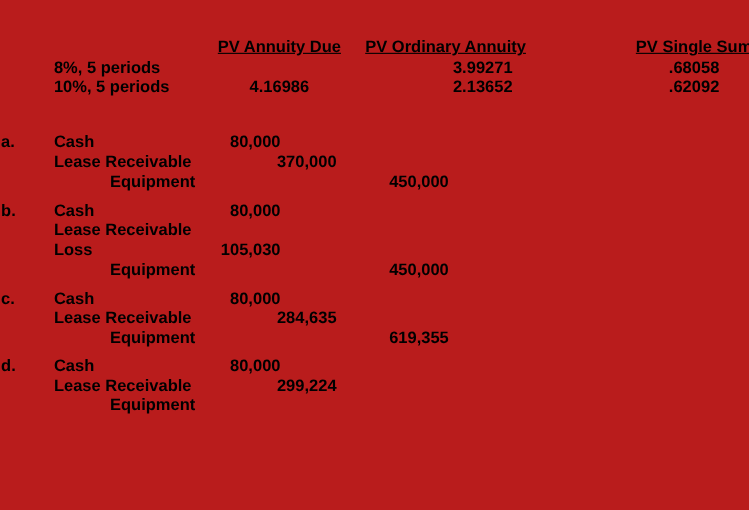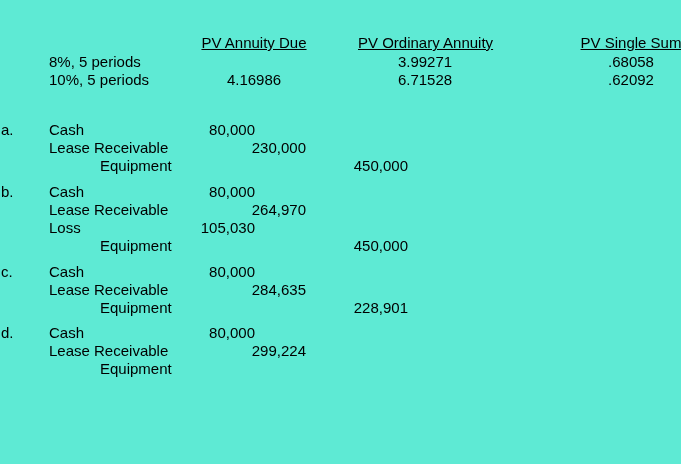--- a/index.html
+++ b/index.html
@@ -3,30 +3,30 @@
 <meta charset="utf-8">
 <style>
   * { margin: 0; padding: 0; box-sizing: border-box; }
   html, body { background: #ffffff; }
   body {
     width: 681px; height: 464px;
     position: relative; overflow: hidden;
     font-family: "Liberation Sans", sans-serif;
     font-size: 15px; color: #000000;
   }
-  .page { position: absolute; inset: 0; background: #5eead4; }
+  .page { position: absolute; inset: 0; background: #b91c1c; font-weight: bold; }
   .row {
     position: absolute; left: 0; width: 681px; height: 18px;
     line-height: 18px; white-space: nowrap;
   }
   .cell { position: absolute; top: 0; height: 18px; text-align: right; }
 
   
   .fcol1 { left: 198px; width: 112px; text-align: center; }
-  .fcol2 { left: 358px; width: 134px; text-align: center; }
+  .fcol2 { left: 332px; width: 134px; text-align: right; }
   .fcol3 { left: 548px; width: 110px; text-align: center; margin-left: 28px; }
   .colhead { text-decoration: underline; }
 
   
   .letter  { left: 1px; }
   .account { left: 49px; }
   .account.indent { left: 100px; }
   .amt { width: 100px; }
   .debit1 { left: 155px; }  
   .debit2 { left: 206px; }  
@@ -54,46 +54,45 @@
 
   <div class="row y-f1">
     <span class="cell account">8%, 5 periods</span>
     <span class="cell fcol2">3.99271</span>
     <span class="cell fcol3">.68058</span>
   </div>
 
   <div class="row y-f2">
     <span class="cell account">10%, 5 periods</span>
     <span class="cell fcol1">4.16986</span>
-    <span class="cell fcol2">6.71528</span>
+    <span class="cell fcol2">2.13652</span>
     <span class="cell fcol3">.62092</span>
   </div>
 
   <div class="row y-a1">
     <span class="cell letter">a.</span>
     <span class="cell account">Cash</span>
     <span class="cell amt debit1">80,000</span>
   </div>
   <div class="row y-a2">
     <span class="cell account">Lease Receivable</span>
-    <span class="cell amt debit2">230,000</span>
+    <span class="cell amt debit2">370,000</span>
   </div>
   <div class="row y-a3">
     <span class="cell account indent">Equipment</span>
     <span class="cell amt credit">450,000</span>
   </div>
 
   <div class="row y-b1">
     <span class="cell letter">b.</span>
     <span class="cell account">Cash</span>
     <span class="cell amt debit1">80,000</span>
   </div>
   <div class="row y-b2">
     <span class="cell account">Lease Receivable</span>
-    <span class="cell amt debit2">264,970</span>
   </div>
   <div class="row y-b3">
     <span class="cell account">Loss</span>
     <span class="cell amt debit1">105,030</span>
   </div>
   <div class="row y-b4">
     <span class="cell account indent">Equipment</span>
     <span class="cell amt credit">450,000</span>
   </div>
 
@@ -101,21 +100,21 @@
     <span class="cell letter">c.</span>
     <span class="cell account">Cash</span>
     <span class="cell amt debit1">80,000</span>
   </div>
   <div class="row y-c2">
     <span class="cell account">Lease Receivable</span>
     <span class="cell amt debit2">284,635</span>
   </div>
   <div class="row y-c3">
     <span class="cell account indent">Equipment</span>
-    <span class="cell amt credit">228,901</span>
+    <span class="cell amt credit">619,355</span>
   </div>
 
   <div class="row y-d1">
     <span class="cell letter">d.</span>
     <span class="cell account">Cash</span>
     <span class="cell amt debit1">80,000</span>
   </div>
   <div class="row y-d2">
     <span class="cell account">Lease Receivable</span>
     <span class="cell amt debit2">299,224</span>

